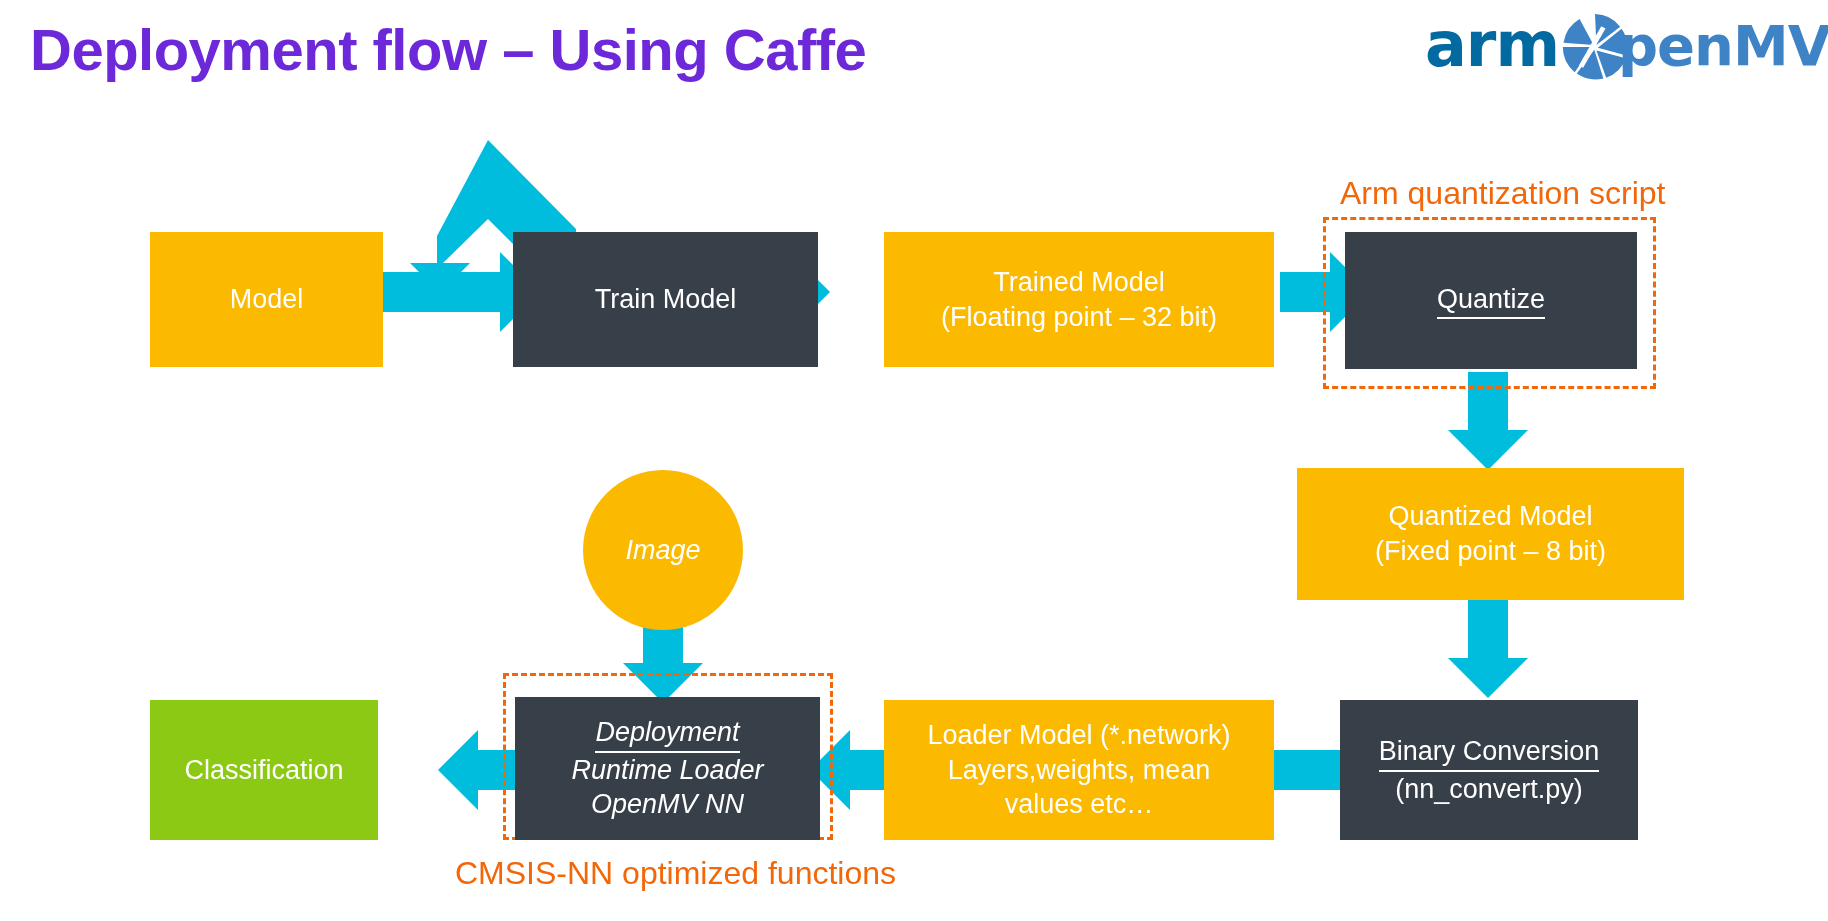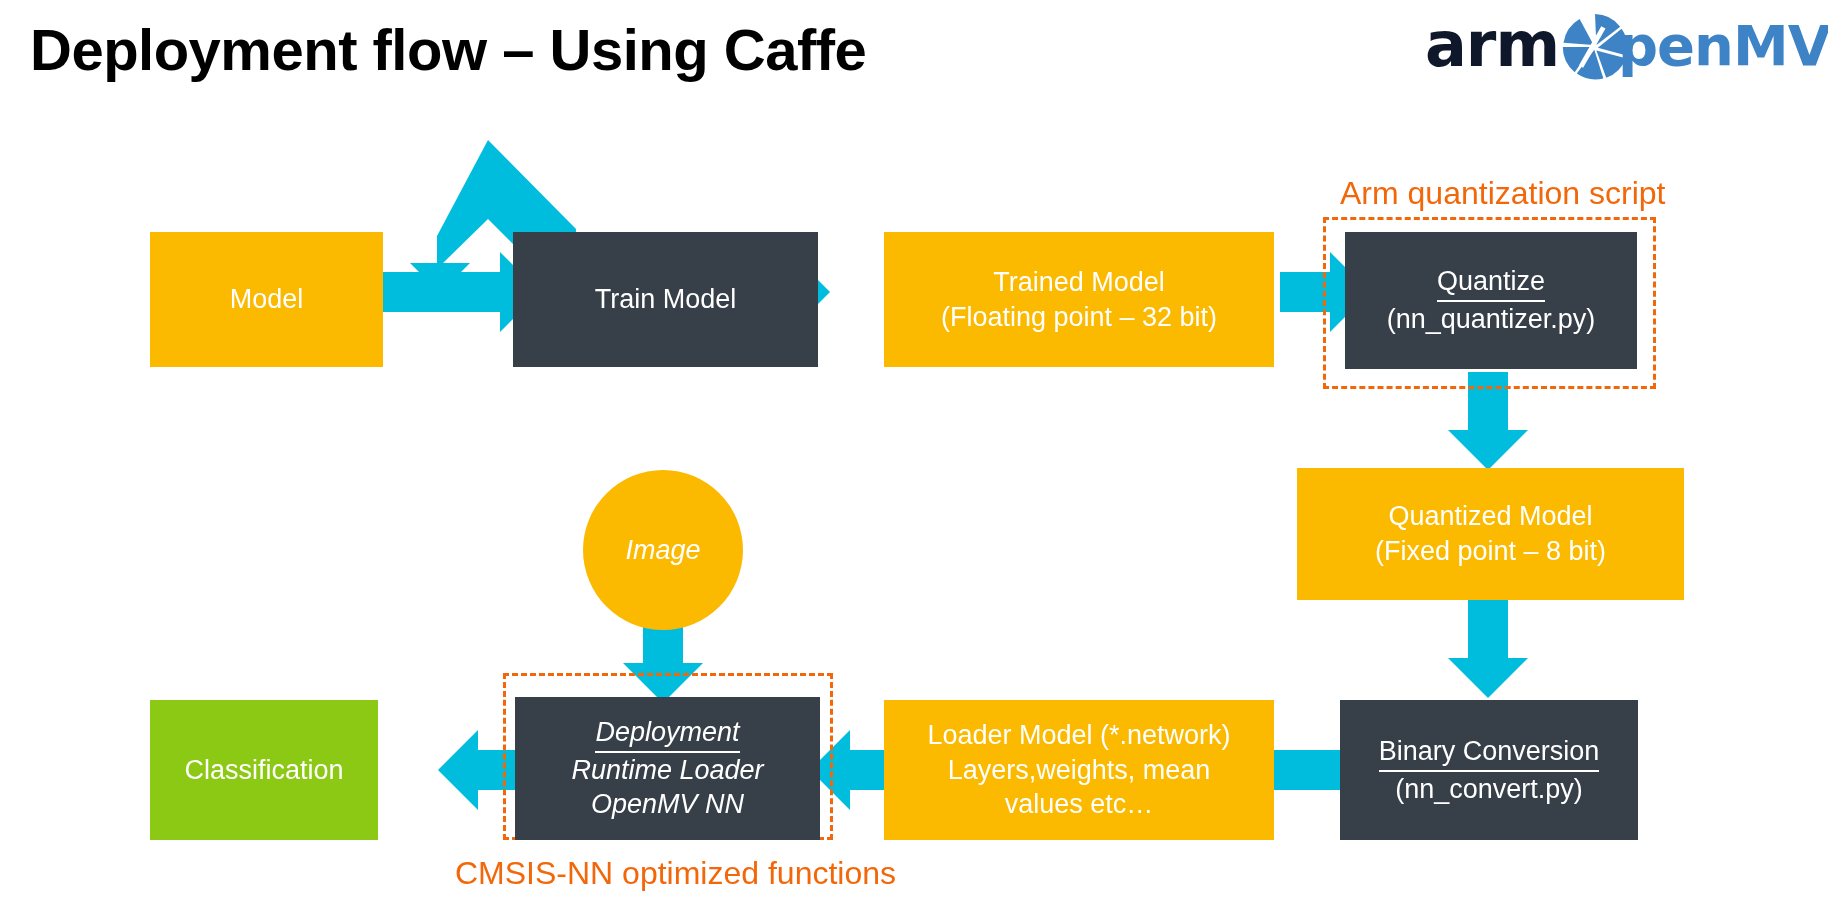--- a/index.html
+++ b/index.html
@@ -21,33 +21,33 @@
     height: 921px;
   }
   .abs { position: absolute; box-sizing: border-box; }
 
   
   #page-title {
     left: 30px;
     top: 16px;
     font-size: 58px;
     font-weight: bold;
-    color: #000000;
+    color: #6d28d9;
     letter-spacing: -0.5px;
     white-space: nowrap;
     font-family: "Liberation Sans", sans-serif;
   }
 
   
   #arm-logo {
     left: 1425px;
     top: 14px;
     font-size: 62px;
     font-weight: bold;
-    color: #0f172a;
+    color: #0369a1;
     letter-spacing: -1px;
     line-height: 1;
     font-family: "DejaVu Sans", sans-serif;
   }
   #openmv-logo {
     left: 1560px;
     top: 10px;
     width: 260px;
     height: 76px;
   }
@@ -192,21 +192,20 @@
   <div class="abs node node-amber" style="left:884px; top:232px; width:390px; height:135px;">
     <div class="inner">
       <div>Trained Model</div>
       <div>(Floating point – 32 bit)</div>
     </div>
   </div>
 
   <div class="abs node node-dark" style="left:1345px; top:232px; width:292px; height:137px;">
     <div class="inner">
       <div><span class="underlined-line">Quantize</span></div>
-      <div>(nn_quantizer.py)</div>
     </div>
   </div>
 
   <div class="abs node node-amber" style="left:1297px; top:468px; width:387px; height:132px;">
     <div class="inner">
       <div>Quantized Model</div>
       <div>(Fixed point – 8 bit)</div>
     </div>
   </div>
 

